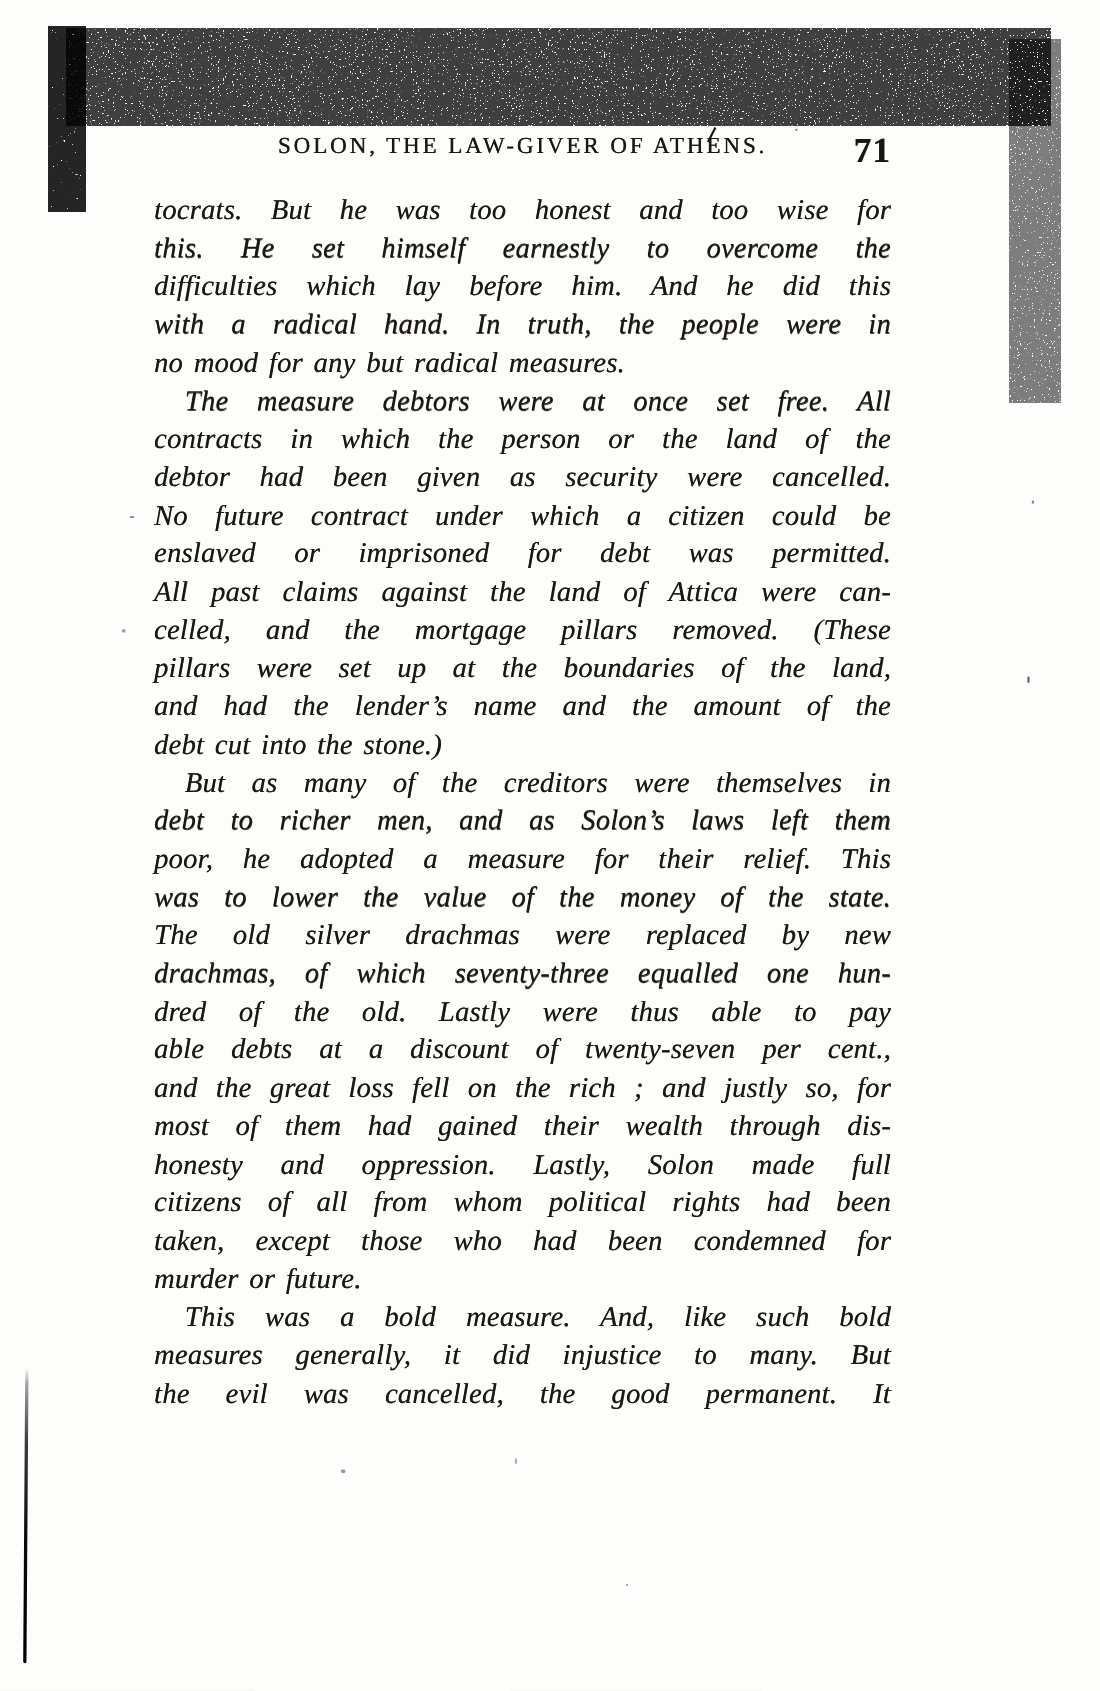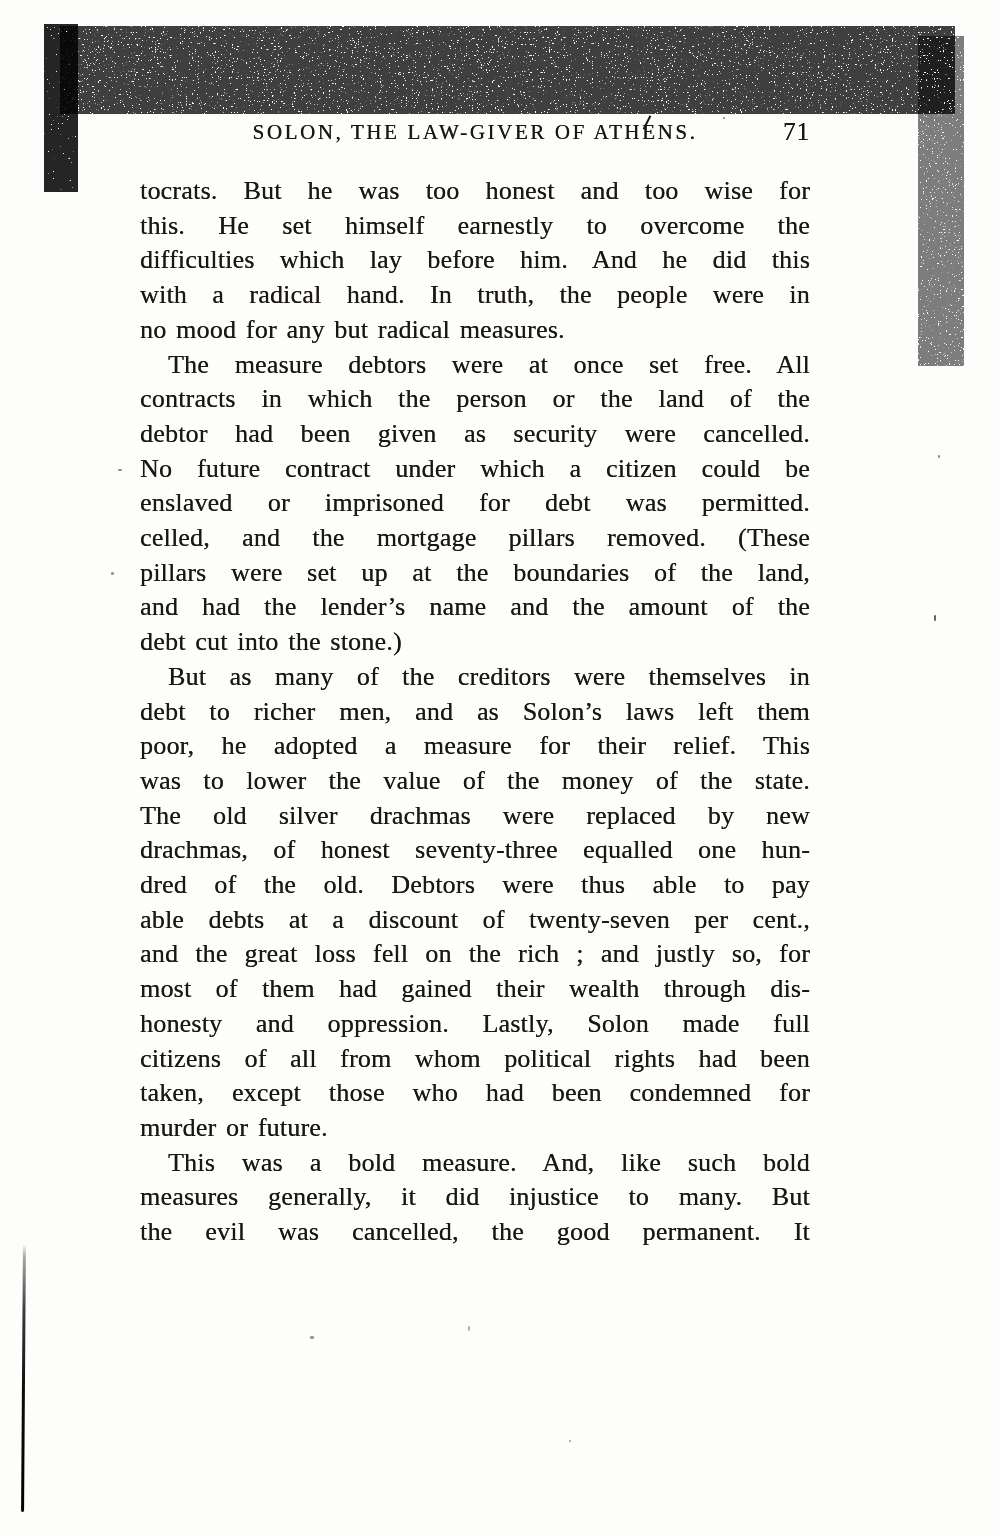--- a/index.html
+++ b/index.html
@@ -45,35 +45,35 @@
     content:"";
     position:absolute;
     left:4px;top:-5px;
     width:2px;height:15px;
     background:var(--ink);
     transform:rotate(27deg);
   }
   .page-number{
     position:absolute;
     right:0;top:-2px;
-    font-weight:normal;
-    font-size:25px;
+    font-weight:bold;
+    font-size:32px;
     letter-spacing:1px;
     text-shadow:0.3px 0.3px 0.2px rgba(20,16,12,.85);
   }
   .body-text{
     position:absolute;
     left:140px;top:174px;
     width:670px;
     font-size:26px;
     line-height:34.7px;
     letter-spacing:0.2px;
     text-shadow:0.25px 0.25px 0.3px rgba(25,20,15,.8);
   }
-  .para{margin:0;padding:0;}
+  .para{margin:0;padding:0;font-style:italic;}
   .line{
     text-align:justify;
     text-align-last:justify;
     -moz-text-align-last:justify;
     white-space:nowrap;
   }
   .line.indent{padding-left:28px;}
   .line.para-end{
     text-align-last:left;
     -moz-text-align-last:left;
@@ -127,33 +127,34 @@
       <span class="line" style="display:block">difficulties which lay before him. And he did this</span>
       <span class="line" style="display:block">with a radical hand. In truth, the people were in</span>
       <span class="line para-end" style="display:block">no mood for any but radical measures.</span>
     </p>
     <p class="para">
       <span class="line indent" style="display:block">The measure debtors were at once set free. All</span>
       <span class="line" style="display:block">contracts in which the person or the land of the</span>
       <span class="line" style="display:block">debtor had been given as security were cancelled.</span>
       <span class="line" style="display:block">No future contract under which a citizen could be</span>
       <span class="line" style="display:block">enslaved or imprisoned for debt was permitted.</span>
+      <span class="line" style="display:block">All past claims against the land of Attica were can-</span>
       <span class="line" style="display:block">celled, and the mortgage pillars removed. (These</span>
       <span class="line" style="display:block">pillars were set up at the boundaries of the land,</span>
       <span class="line" style="display:block">and had the lender’s name and the amount of the</span>
       <span class="line para-end" style="display:block">debt cut into the stone.)</span>
     </p>
     <p class="para">
       <span class="line indent" style="display:block">But as many of the creditors were themselves in</span>
       <span class="line" style="display:block">debt to richer men, and as Solon’s laws left them</span>
       <span class="line" style="display:block">poor, he adopted a measure for their relief. This</span>
       <span class="line" style="display:block">was to lower the value of the money of the state.</span>
       <span class="line" style="display:block">The old silver drachmas were replaced by new</span>
-      <span class="line" style="display:block">drachmas, of honest seventy-three equalled one hun-</span>
-      <span class="line" style="display:block">dred of the old. Debtors were thus able to pay</span>
+      <span class="line" style="display:block">drachmas, of which seventy-three equalled one hun-</span>
+      <span class="line" style="display:block">dred of the old. Lastly were thus able to pay</span>
       <span class="line" style="display:block">able debts at a discount of twenty-seven per cent.,</span>
       <span class="line" style="display:block">and the great loss fell on the rich ; and justly so, for</span>
       <span class="line" style="display:block">most of them had gained their wealth through dis-</span>
       <span class="line" style="display:block">honesty and oppression. Lastly, Solon made full</span>
       <span class="line" style="display:block">citizens of all from whom political rights had been</span>
       <span class="line" style="display:block">taken, except those who had been condemned for</span>
       <span class="line para-end" style="display:block">murder or future.</span>
     </p>
     <p class="para">
       <span class="line indent" style="display:block">This was a bold measure. And, like such bold</span>

